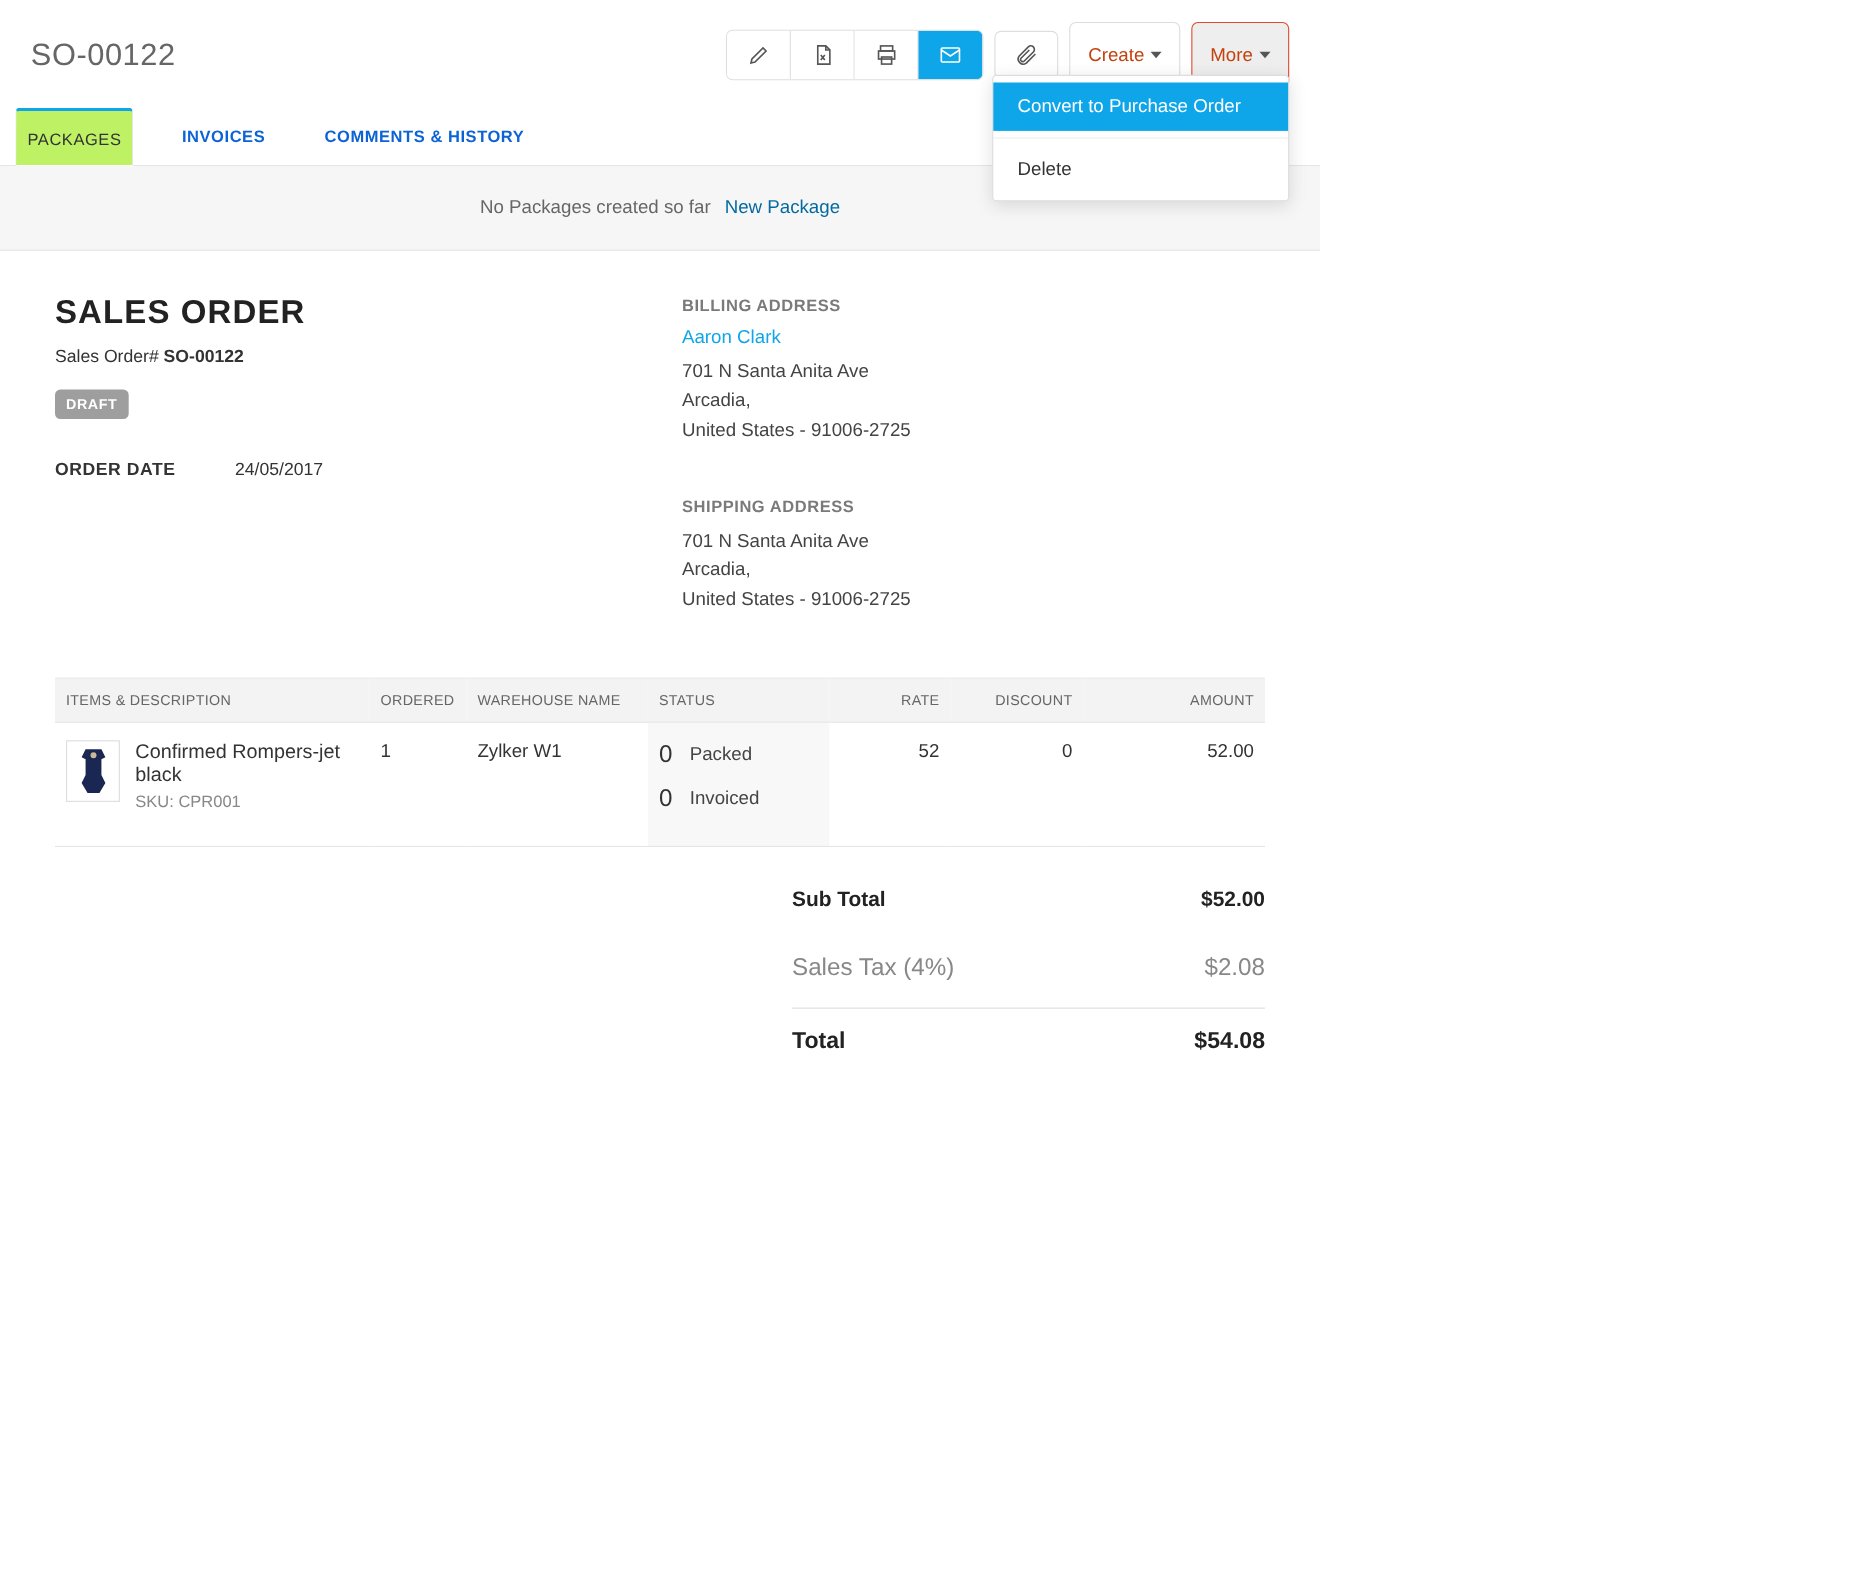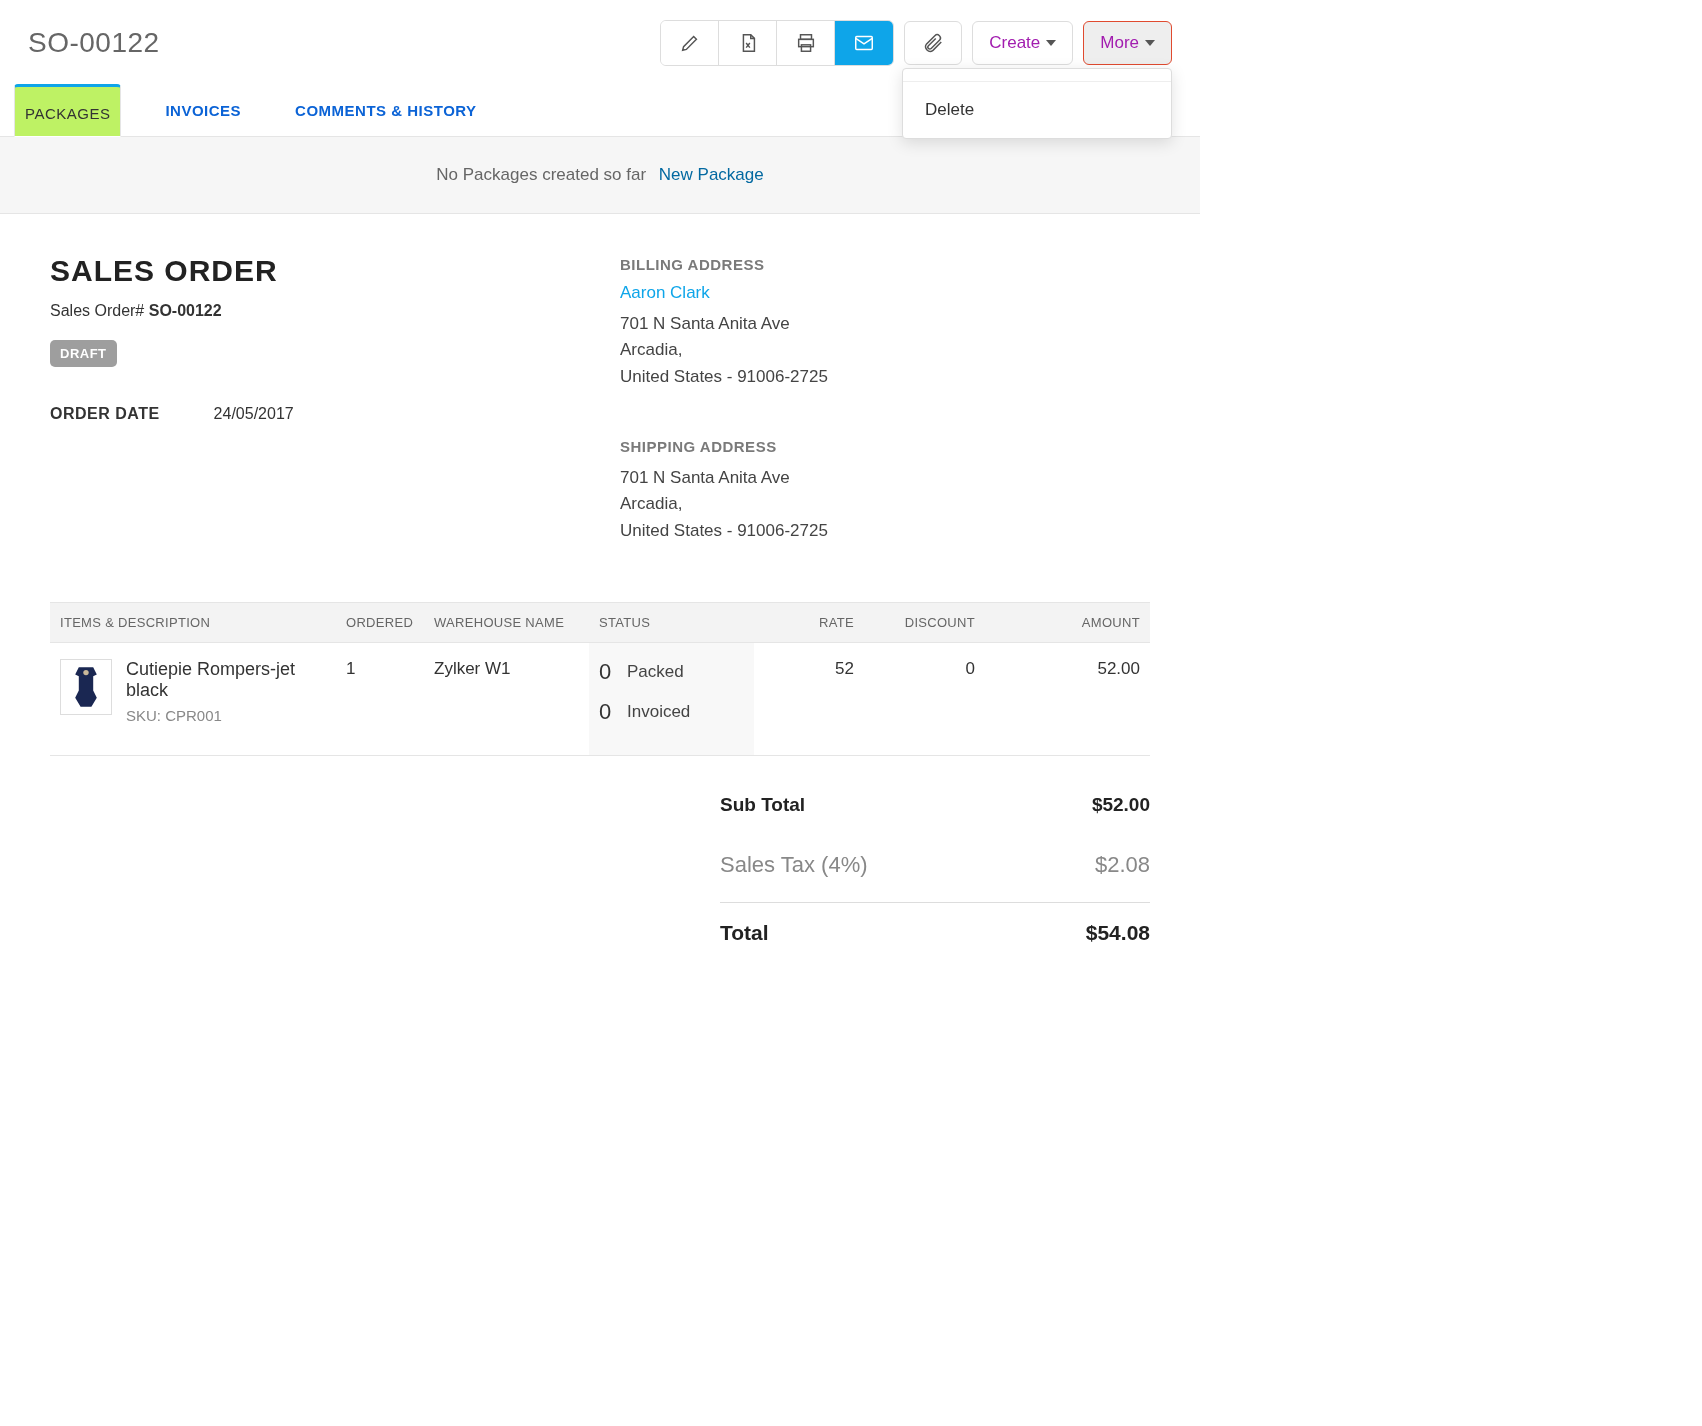--- a/index.html
+++ b/index.html
@@ -7,21 +7,21 @@
   .header { display:flex; align-items:center; justify-content:space-between; padding: 20px 28px 14px 28px; }
   .header-title { font-size: 28px; color:#666; font-weight:400; letter-spacing:.5px; }
   .toolbar { display:flex; gap:10px; align-items:center; position:relative; }
   .btn-group { display:flex; border:1px solid #ddd; border-radius:6px; overflow:hidden; }
   .icon-btn { width:58px; height:44px; display:flex; align-items:center; justify-content:center; background:#fff; cursor:pointer; border-right:1px solid #ddd; }
   .icon-btn:last-child { border-right:none; }
   .icon-btn.active { background:#0ea5e9; }
   .icon-btn.active svg { stroke:#fff; }
   .icon-btn svg { width:22px; height:22px; stroke:#555; stroke-width:1.6; fill:none; }
   .standalone { border:1px solid #ddd; border-radius:6px; }
-  .text-btn { height:44px; padding:0 16px; display:flex; gap:6px; align-items:center; background:#fff; border:1px solid #ddd; border-radius:6px; cursor:pointer; font-size:17px; color:#a21caf; }
+  .text-btn { height:60px; padding:0 16px; display:flex; gap:6px; align-items:center; background:#fff; border:1px solid #ddd; border-radius:6px; cursor:pointer; font-size:17px; color:#c2410c; }
   .text-btn.more { background:#eee; border:1px solid #e04a2f; }
   .caret { width:0; height:0; border-left:5px solid transparent; border-right:5px solid transparent; border-top:6px solid #555; }
   .dropdown { position:absolute; right:0; top:48px; width:270px; background:#fff; border:1px solid #ddd; border-radius:4px; box-shadow:0 4px 16px rgba(0,0,0,.12); z-index:20; padding:6px 0; }
   .dropdown-item { padding:12px 22px; font-size:17px; color:#333; cursor:pointer; }
   .dropdown-item.highlight { background:#0ea5e9; color:#fff; }
   .dropdown-sep { height:1px; background:#eee; margin:6px 0; }
 
   .tabs-bar { display:flex; gap:34px; border-bottom:1px solid #e5e5e5; padding:0 14px; margin-top:4px; }
   .tab { padding:18px 10px 14px; font-size:15px; font-weight:600; letter-spacing:.5px; color:#0b63d6; cursor:pointer; text-transform:uppercase; }
   .tab.active { color:#333; font-weight:500;}
@@ -107,20 +107,21 @@
     </div>
     <div class="text-btn">
       <span>Create</span>
       <span class="caret"></span>
     </div>
     <div class="text-btn more">
       <span>More</span>
       <span class="caret"></span>
     </div>
     <div class="dropdown">
+      <div class="dropdown-item highlight">Convert to Purchase Order</div>
       <div class="dropdown-sep"></div>
       <div class="dropdown-item">Delete</div>
     </div>
   </div>
 </div>
 
 <div class="tabs-bar">
   <div class="tab active active-wrap">PACKAGES</div>
   <div class="tab">INVOICES</div>
   <div class="tab">COMMENTS &amp; HISTORY</div>
@@ -177,21 +178,21 @@
       <tr class="item-row">
         <td>
           <div class="prod">
             <div class="thumb">
               <svg viewBox="0 0 40 48">
                   <path fill="#1a2752" d="M12 2h16l4 8-4 2v16l4 8-6 10h-6v-8h-0v8h-6l-6-10 4-8V12l-4-2z"></path>
                   <circle cx="20" cy="8" r="3" fill="#c9b89a"></circle>
                 </svg>
             </div>
             <div>
-              <div class="prod-name">Cutiepie Rompers-jet black</div>
+              <div class="prod-name">Confirmed Rompers-jet black</div>
               <div class="sku">SKU: CPR001</div>
             </div>
           </div>
         </td>
         <td>1</td>
         <td>Zylker W1</td>
         <td class="status-cell">
           <div class="status-line">
               <span class="status-num">0</span>
               <span>Packed</span>

